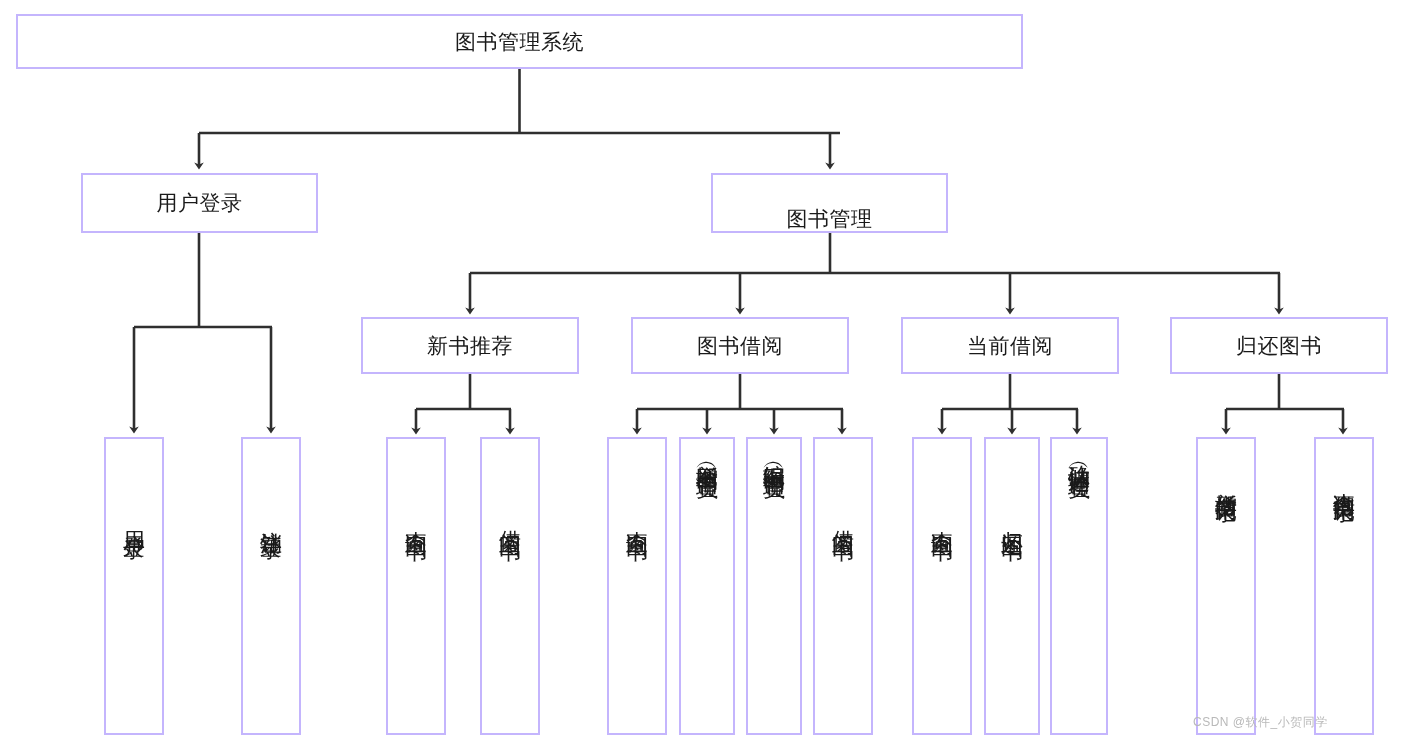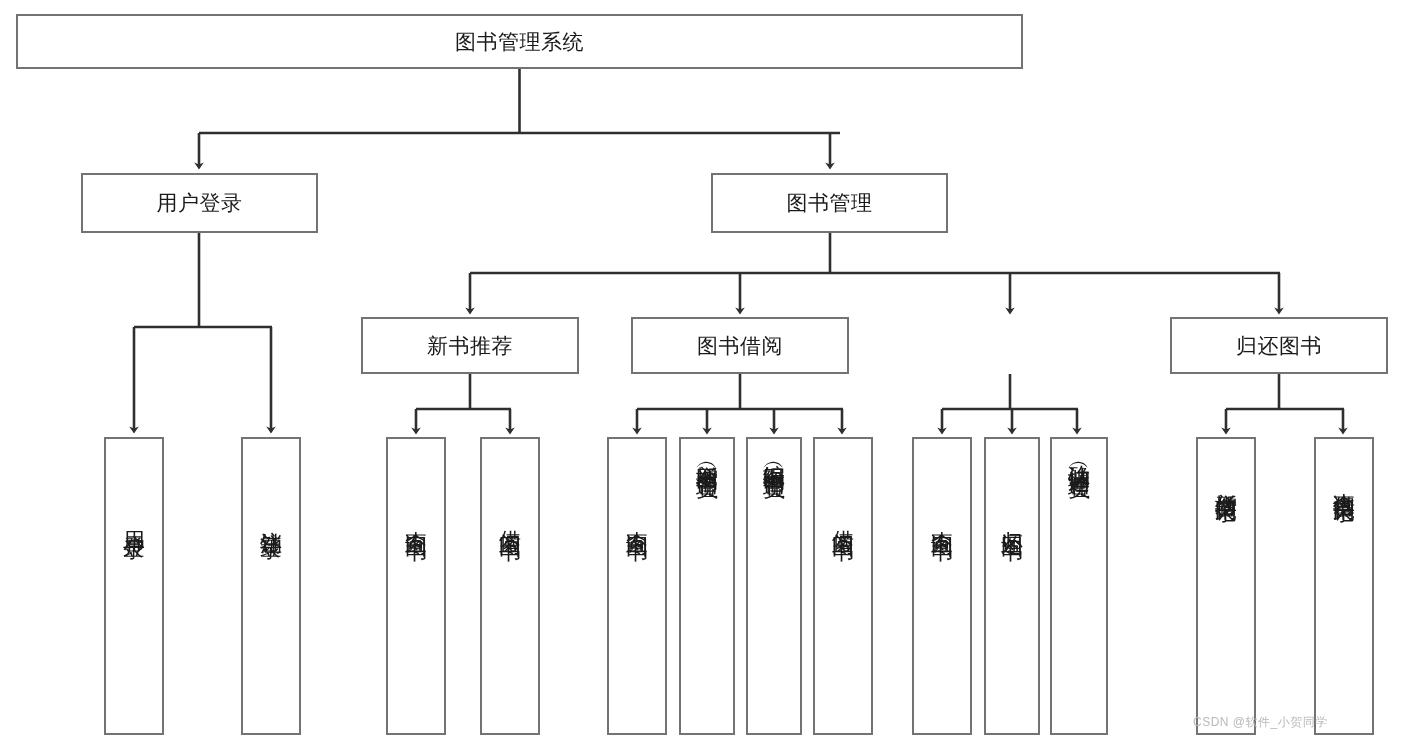--- a/index.html
+++ b/index.html
@@ -24,21 +24,21 @@
     left: 0;
     top: 0;
     width: 1405px;
     height: 747px;
     pointer-events: none;
   }
   .node {
     position: absolute;
     box-sizing: border-box;
     background: #ffffff;
-    border: 2px solid #737373;
+    border: 2px solid #c4b5fd;
     display: flex;
     align-items: center;
     justify-content: center;
     color: #1a1a1a;
   }
   .node-label {
     display: block;
     text-align: center;
     line-height: 1.12;
     letter-spacing: 0.5px;
@@ -129,30 +129,33 @@
     </g>
   </svg>
 
   <div class="node horiz" style="left:16px; top:14px; width:1007px; height:55px;">
     <span class="node-label">图书管理系统</span>
   </div>
 
   <div class="node horiz" style="left:81px; top:173px; width:237px; height:60px;">
     <span class="node-label">用户登录</span>
   </div>
-  <div class="node horiz" style="left:711px; top:173px; width:237px; height:60px;">
+  <div class="node horiz" style="left:711px; top:173px; width:237px; height:60px;align-items:flex-end;">
     <span class="node-label">图书管理</span>
   </div>
 
   <div class="node horiz" style="left:361px; top:317px; width:218px; height:57px;">
     <span class="node-label">新书推荐</span>
   </div>
   <div class="node horiz" style="left:631px; top:317px; width:218px; height:57px;">
     <span class="node-label">图书借阅</span>
   </div>
+  <div class="node horiz" style="left:901px; top:317px; width:218px; height:57px;">
+    <span class="node-label">当前借阅</span>
+  </div>
   <div class="node horiz" style="left:1170px; top:317px; width:218px; height:57px;">
     <span class="node-label">归还图书</span>
   </div>
 
   <div class="node vert" style="left:104px; top:437px; width:60px; height:298px; padding-top:72px;">
     <span class="node-label">用户登录</span>
   </div>
   <div class="node vert" style="left:241px; top:437px; width:60px; height:298px; padding-top:72px;">
     <span class="node-label">注销登录</span>
   </div>

